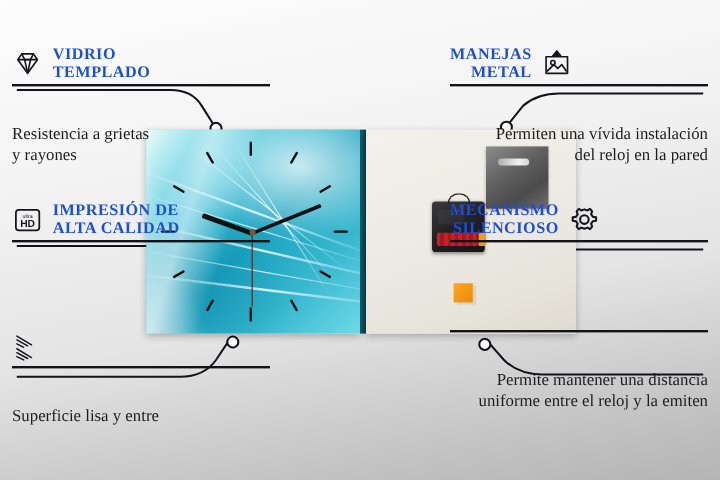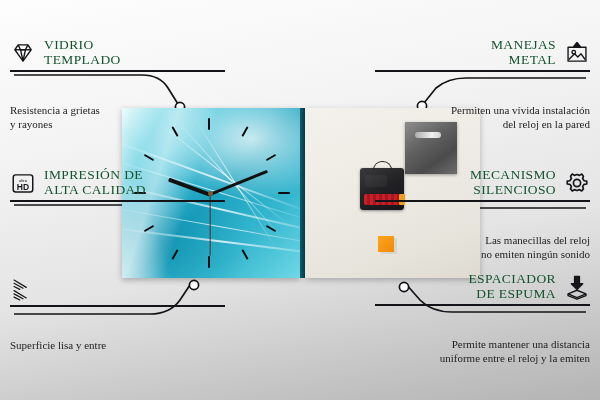--- a/index.html
+++ b/index.html
@@ -85,31 +85,31 @@
     background:linear-gradient(135deg,#ffa41f,#f08a07);
     box-shadow:3px 2px 0 rgba(200,200,195,.55);
   }
 
   
   .feature { position:absolute; width:215px; }
   .feature.left  { left:10px;  text-align:left; }
   .feature.right { right:10px; text-align:right; }
 
   .f-head { display:flex; align-items:center; gap:8px; }
-  .feature.right .f-head { justify-content:flex-end; }
+  .feature.right .f-head { justify-content:flex-start; }
   .feature.left  .f-head { justify-content:flex-start; }
 
   .f-title {
-    font-size:13.5px; font-weight:400; line-height:1.08; letter-spacing:.4px;
-    color:#14532d; font-variant:small-caps; text-transform:uppercase;
+    font-size:13.5px; font-weight:700; line-height:1.08; letter-spacing:.4px;
+    color:#1d4ed8; font-variant:small-caps; text-transform:uppercase;
     white-space:pre-line;
   }
   .f-rule { height:1.6px; background:#141418; margin:3px 0 4px; }
   .f-desc {
-    font-size:11px; line-height:1.25; color:#1d1d20; white-space:pre-line;margin-top:32px;
+    font-size:14px; line-height:1.25; color:#1d1d20; white-space:pre-line;margin-top:32px;
   }
   .icon { width:26px; height:26px; flex:0 0 26px; display:block; }
 
   
   #f-vidrio     { top:38px; }
   #f-impresion  { top:168px; }
   #f-bordes     { top:276px; }
   #f-manejas    { top:38px; }
   #f-mecanismo  { top:168px; }
   #f-espaciador { top:272px; }
@@ -264,34 +264,21 @@
       <div class="f-title">MECANISMO
 SILENCIOSO</div>
       <svg class="icon" viewBox="0 0 32 32">
         <g fill="none" stroke="#16161a" stroke-width="2.1" stroke-linejoin="round">
           <path d="M16 5.5 l3.2 1.1 2.6-1.6 2.1 2.6 -1 3 1.9 2.6 3.2.4 v3.6 l-3.2.4 -1.9 2.6 1 3 -2.1 2.6 -2.6-1.6 -3.2 1.1 -3.2-1.1 -2.6 1.6 -2.1-2.6 1-3 -1.9-2.6 -3.2-.4 v-3.6 l3.2-.4 1.9-2.6 -1-3 2.1-2.6 2.6 1.6z"></path>
           <circle cx="16" cy="16" r="4.4"></circle>
         </g>
       </svg>
     </div>
     <div class="f-rule"></div>
-    <div class="f-desc">Las manecillas del reloj
-no emiten ningún sonido</div>
   </div>
 
   <div class="feature right" id="f-espaciador">
-    <div class="f-head">
-      <div class="f-title">ESPACIADOR
-DE ESPUMA</div>
-      <svg class="icon" viewBox="0 0 32 32">
-        <g fill="none" stroke="#16161a" stroke-width="1.7" stroke-linejoin="round">
-          <path d="M13 3 h6 v9 h4 l-7 7 -7-7 h4 z" fill="#16161a"></path>
-          <path d="M16 20 L27 24.5 L16 29 L5 24.5 Z"></path>
-          <path d="M5 24.5 v2.2 L16 31 l11-4.3 v-2.2"></path>
-        </g>
-      </svg>
-    </div>
     <div class="f-rule"></div>
     <div class="f-desc">Permite mantener una distancia
 uniforme entre el reloj y la emiten</div>
   </div>
 
 </div>
 
 </body></html>

